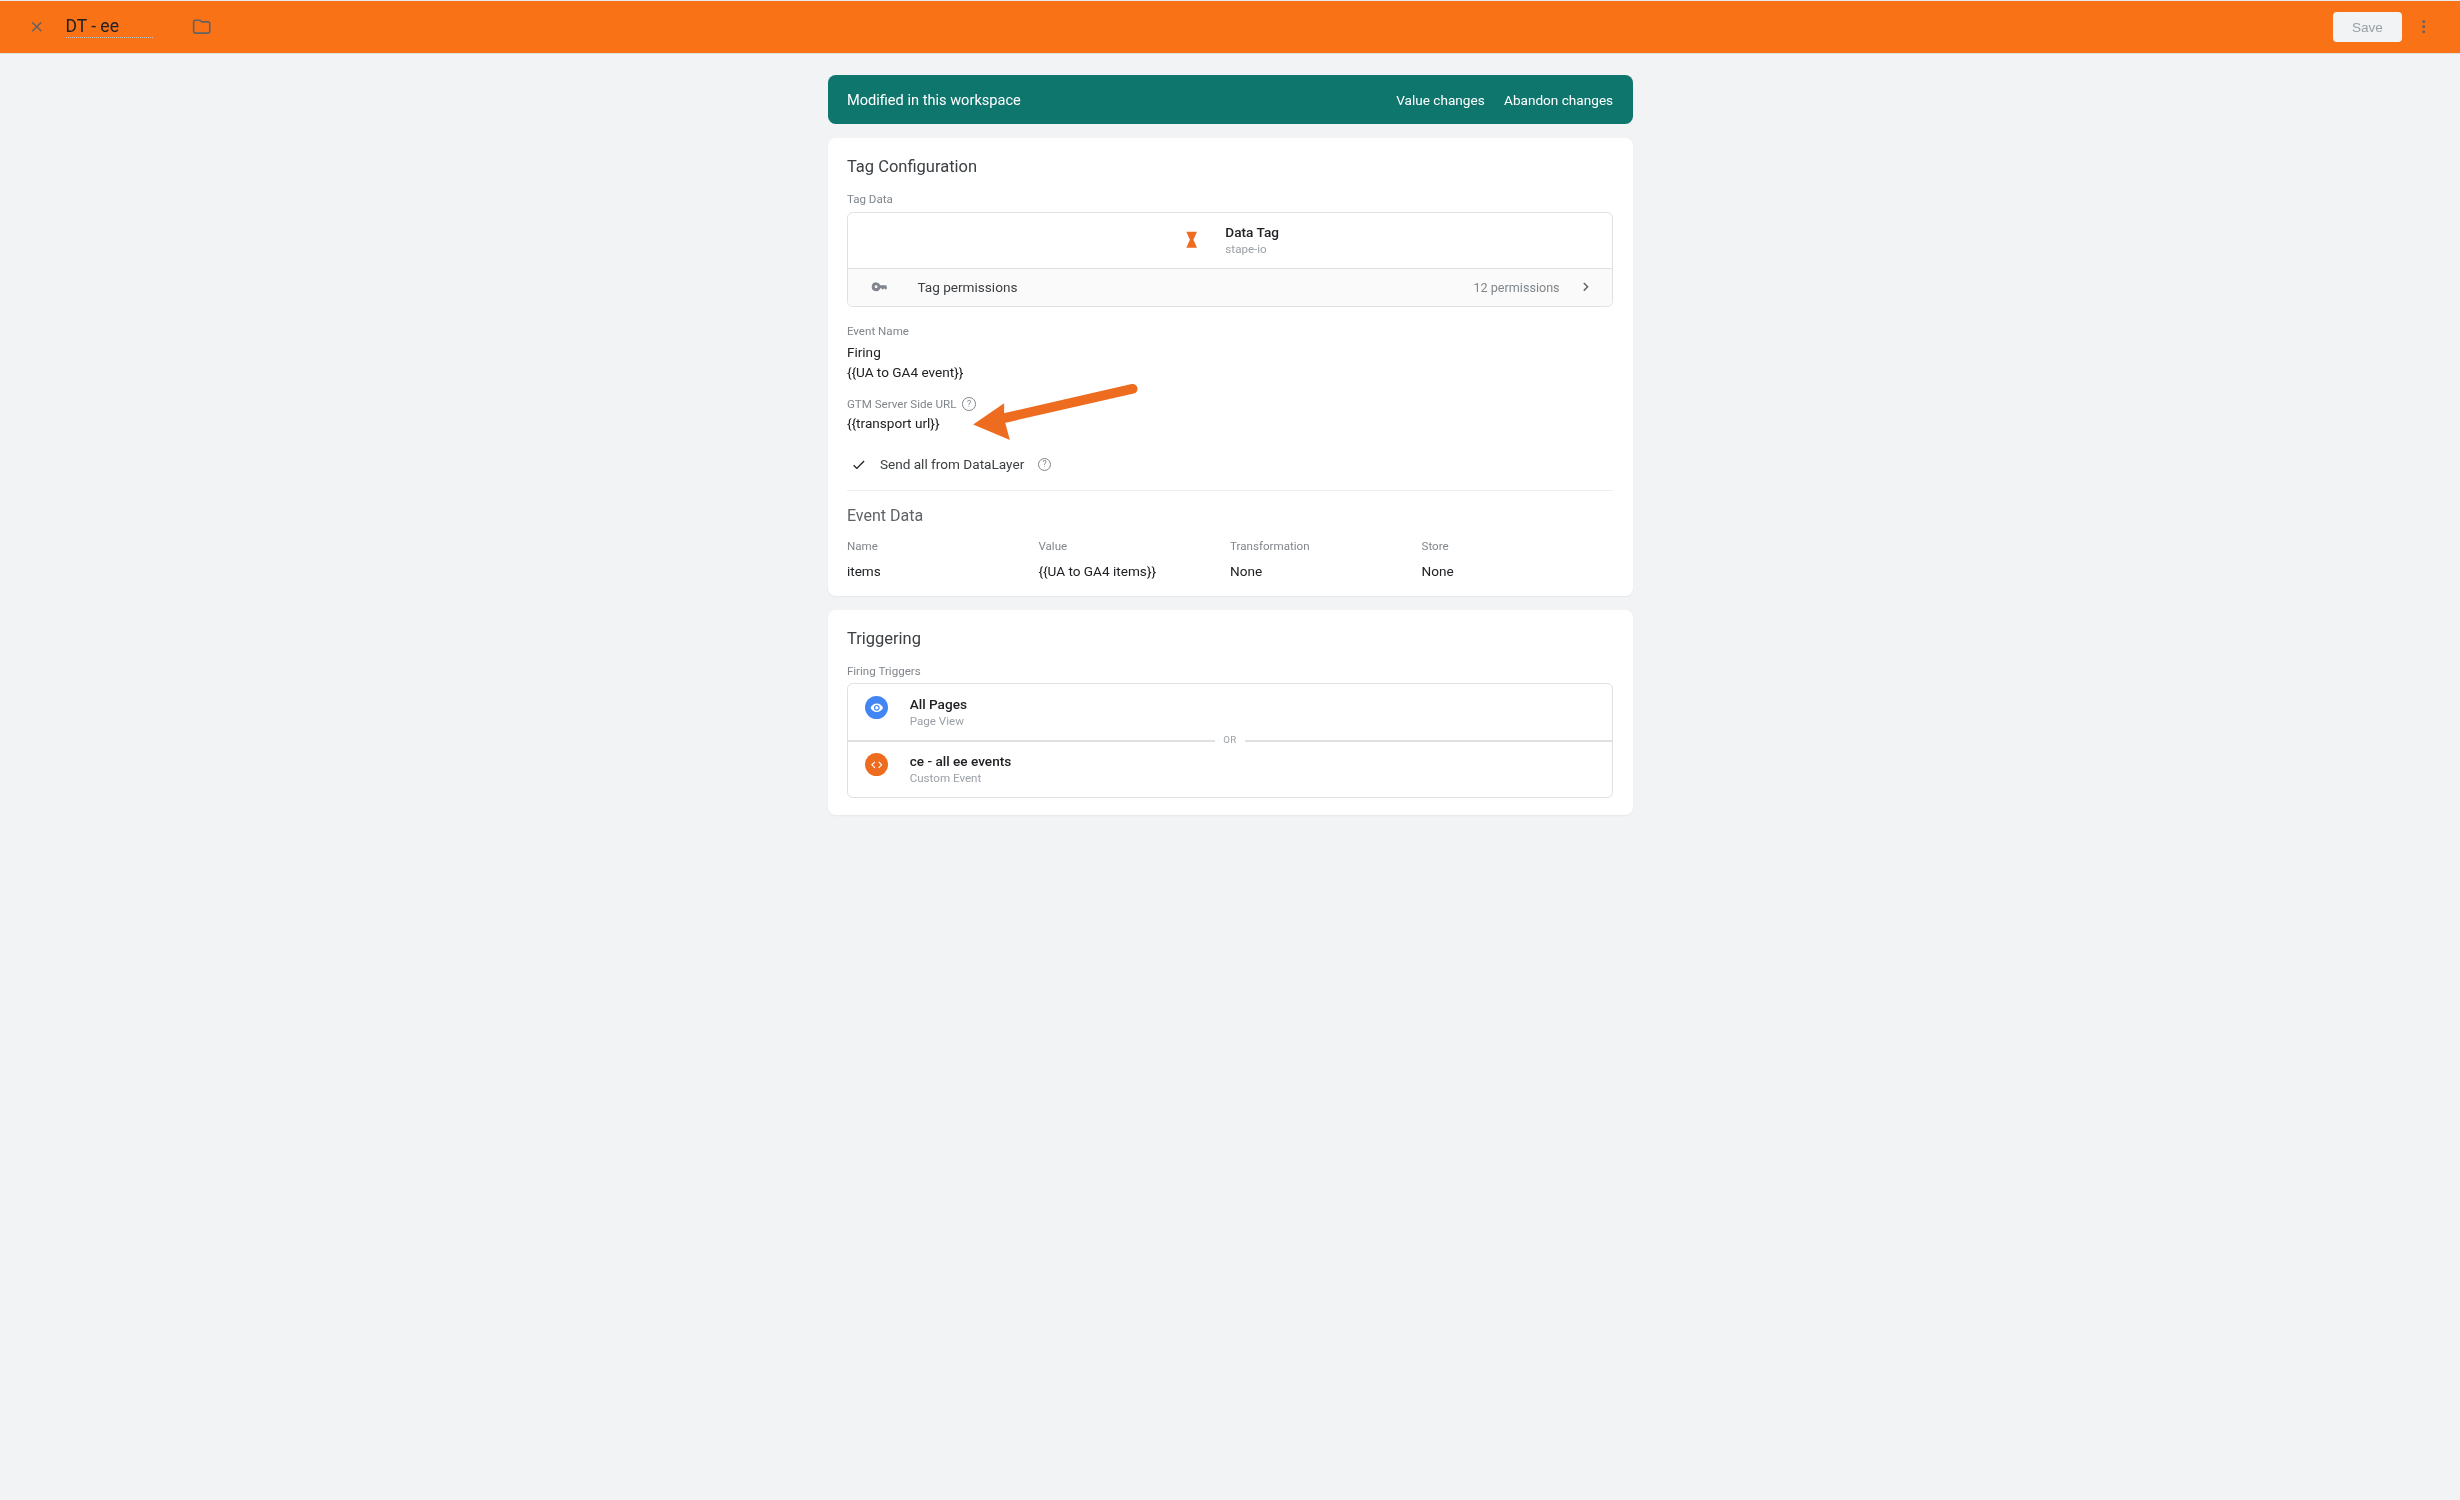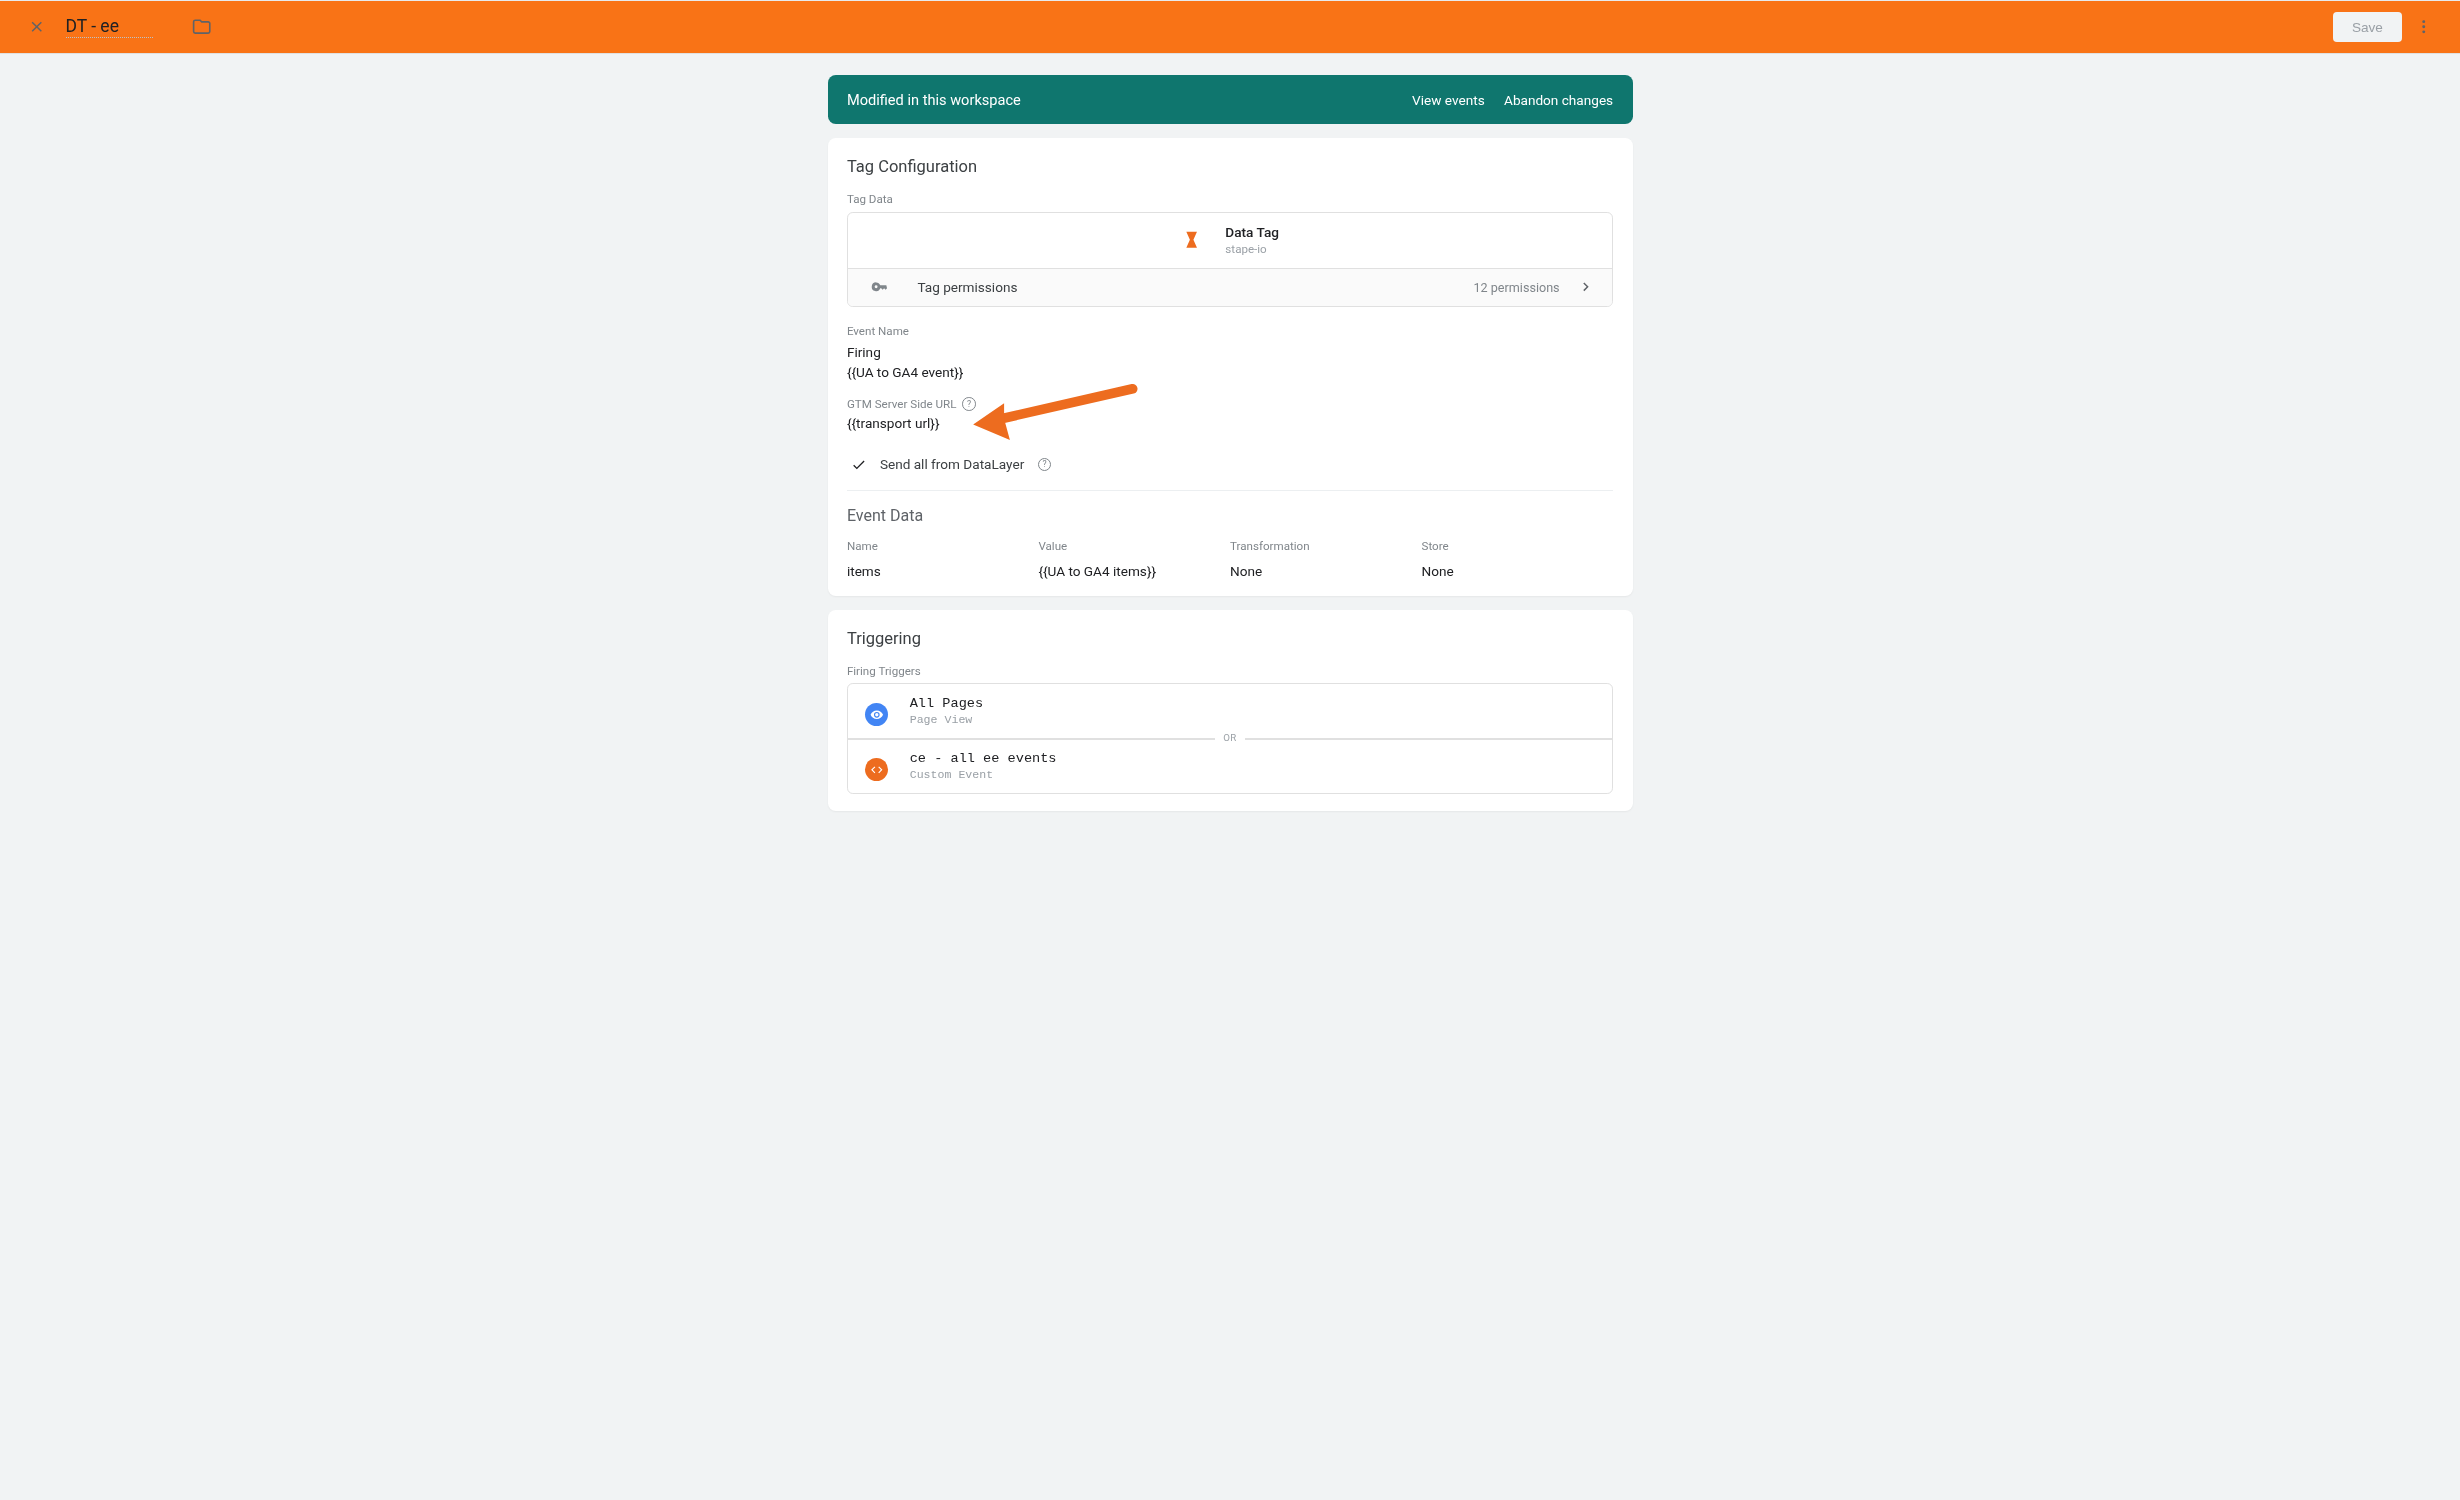--- a/index.html
+++ b/index.html
@@ -153,24 +153,23 @@
     display: grid;
     grid-template-columns: 1fr 1fr 1fr 1fr;
     font-size: 13.6px; color: #202124;
   }
   .trigger-list {
     border: 1px solid #e0e0e0;
     border-radius: 5.8px;
     overflow: hidden;
   }
   .trigger-row {
-    display: flex; align-items: flex-end;
+    display: flex; align-items: flex-start;
     padding: 11.6px 17.5px;
     position: relative;
-    font-family: Liberation Mono, monospace;
   }
   .trigger-icon-blue, .trigger-icon-orange {
     width: 23px; height: 23px; border-radius: 50%;
     display: flex; align-items: center; justify-content: center;
     margin-right: 21.3px; flex-shrink: 0;
   }
   .trigger-icon-blue { background: #4285f4; }
   .trigger-icon-orange { background: #ed6c1f; }
   .trigger-row .meta .name { font-size: 13.6px; font-weight: 500; color: #202124; }
   .trigger-row .meta .sub { font-size: 11.6px; color: #9aa0a6; margin-top: 1.9px; }
@@ -219,21 +218,21 @@
         <circle cx="12" cy="12" r="2" fill="#5f6368"></circle>
         <circle cx="12" cy="19" r="2" fill="#5f6368"></circle>
       </svg>
   </div>
 </div>
 
 <div class="container">
 
   <div class="modified-banner">
     <div class="msg">Modified in this workspace</div>
-    <div class="link">View events</div>
+    <div class="link">Value changes</div>
     <div class="link">Abandon changes</div>
   </div>
 
   <div class="card" style="position:relative;">
     <div class="card-title">Tag Configuration</div>
     <div class="section-label">Tag Data</div>
 
     <div class="tag-type-box">
       <div class="tag-type-row">
         <div class="tag-icon">

